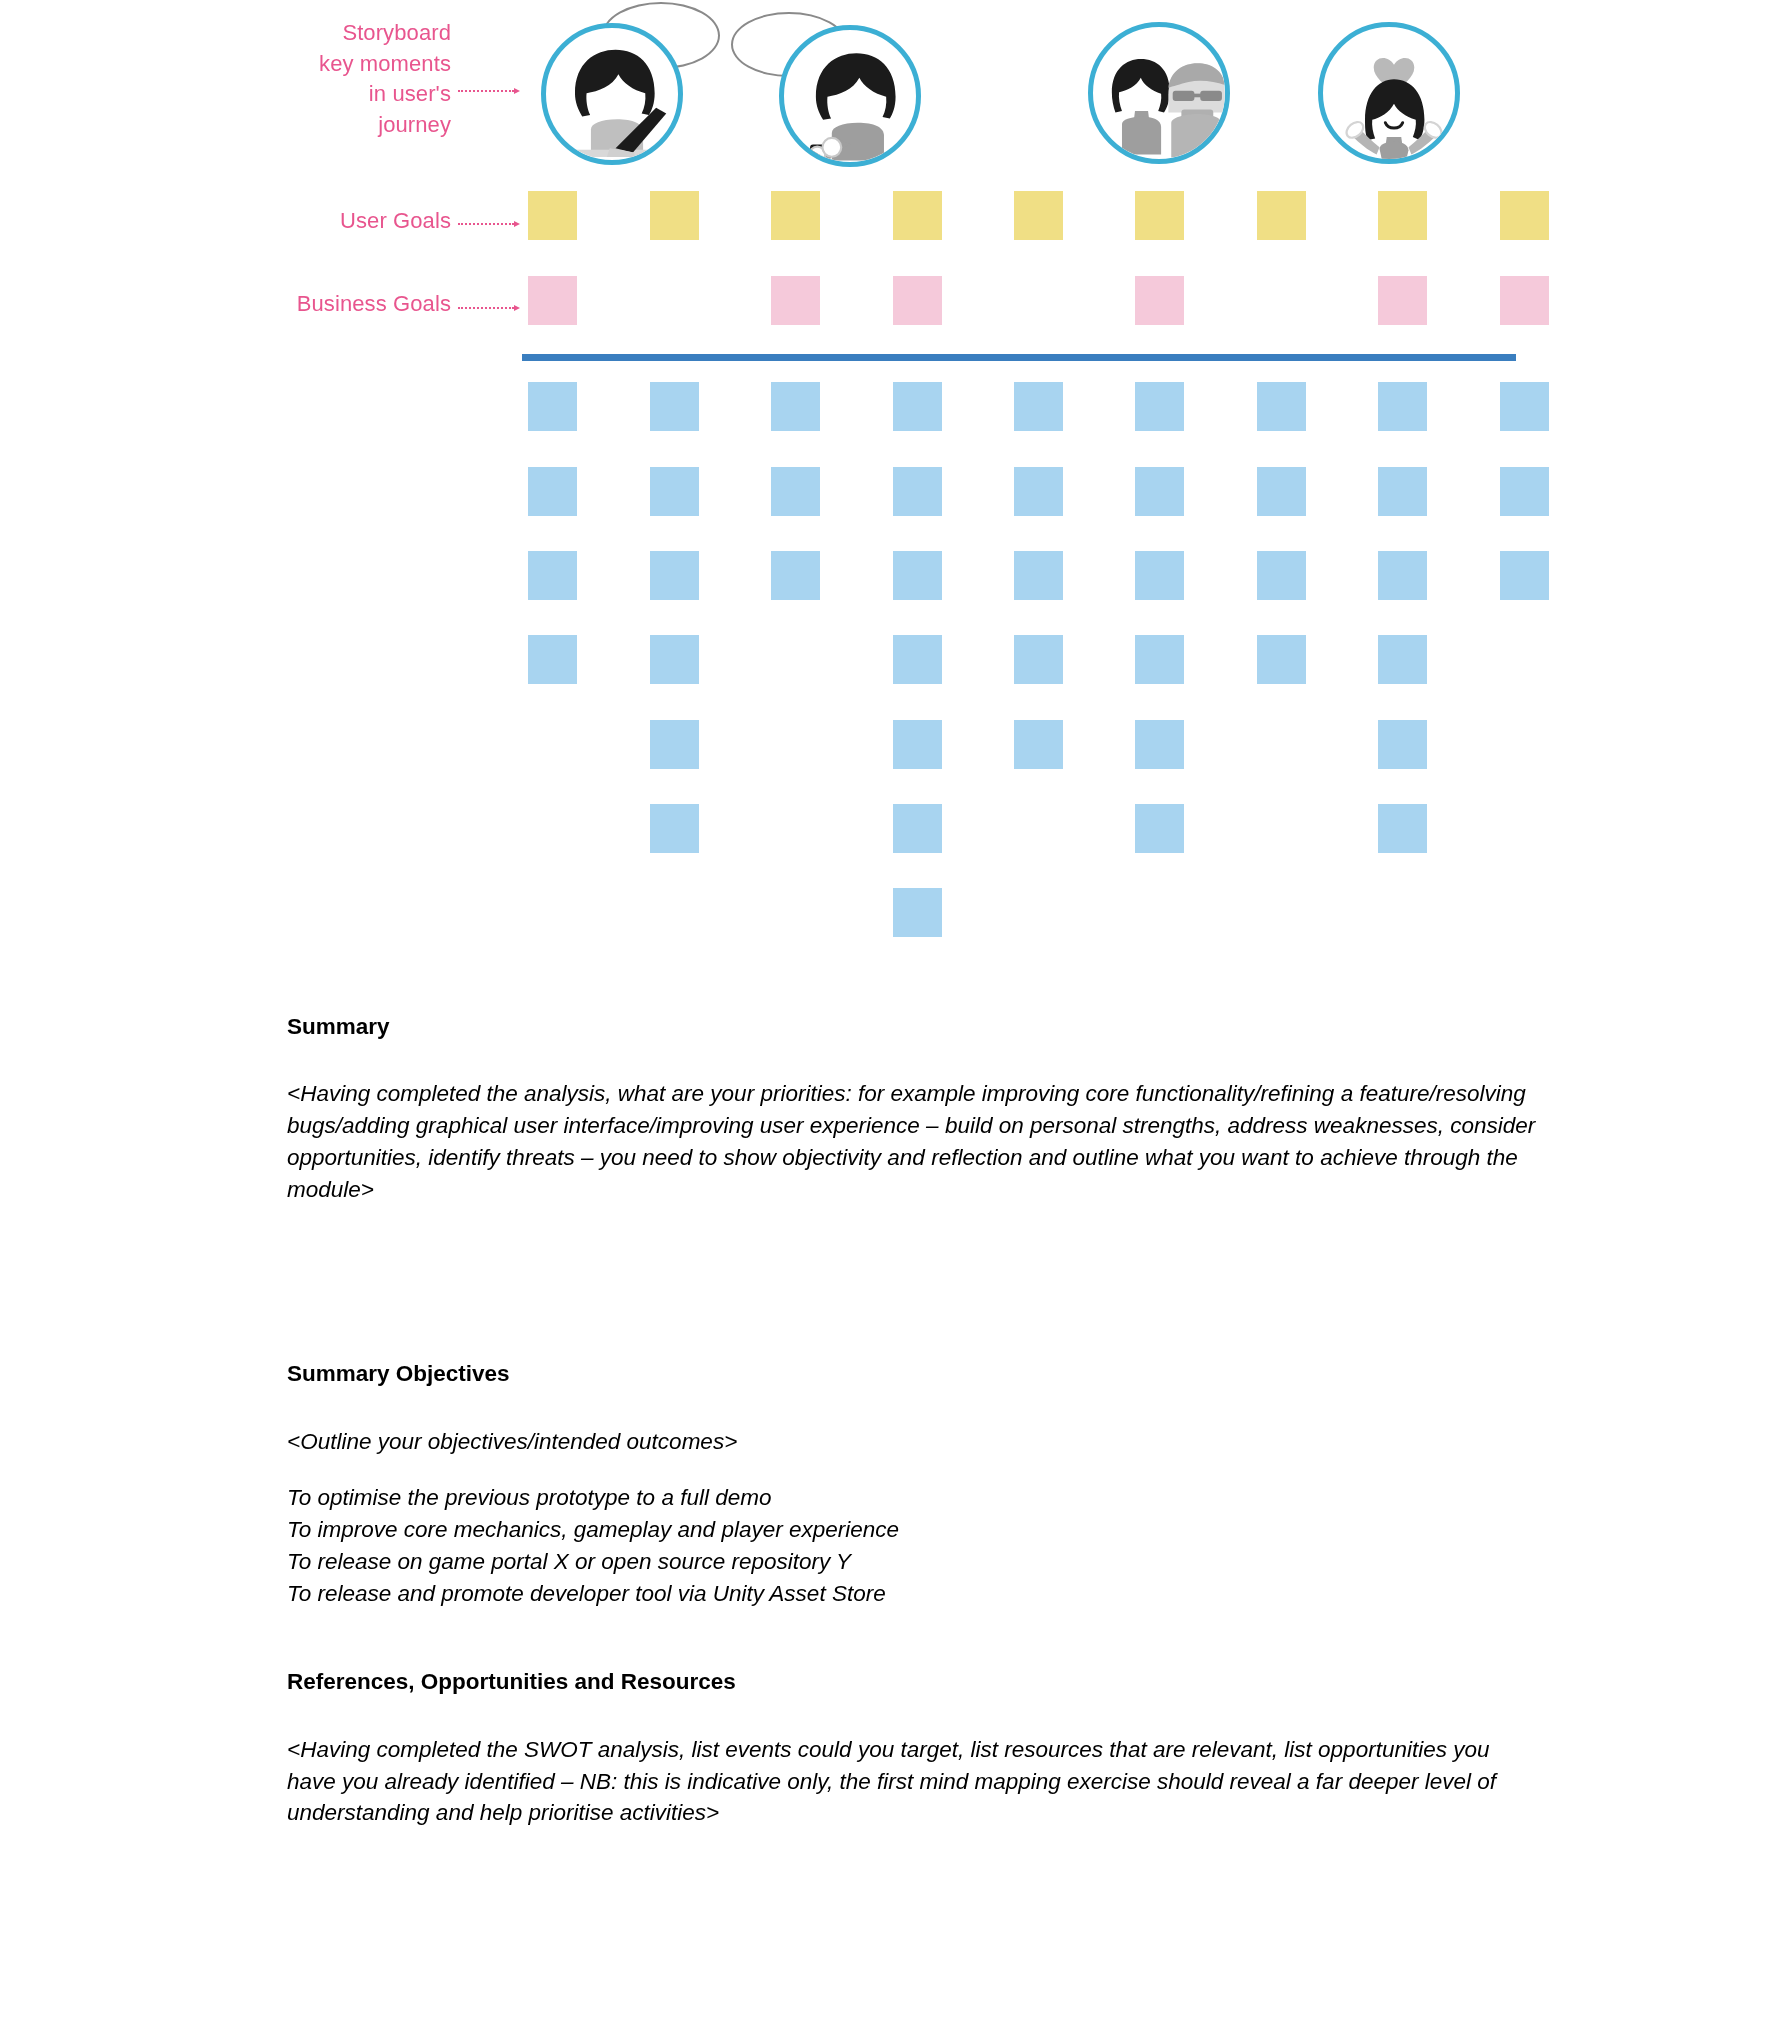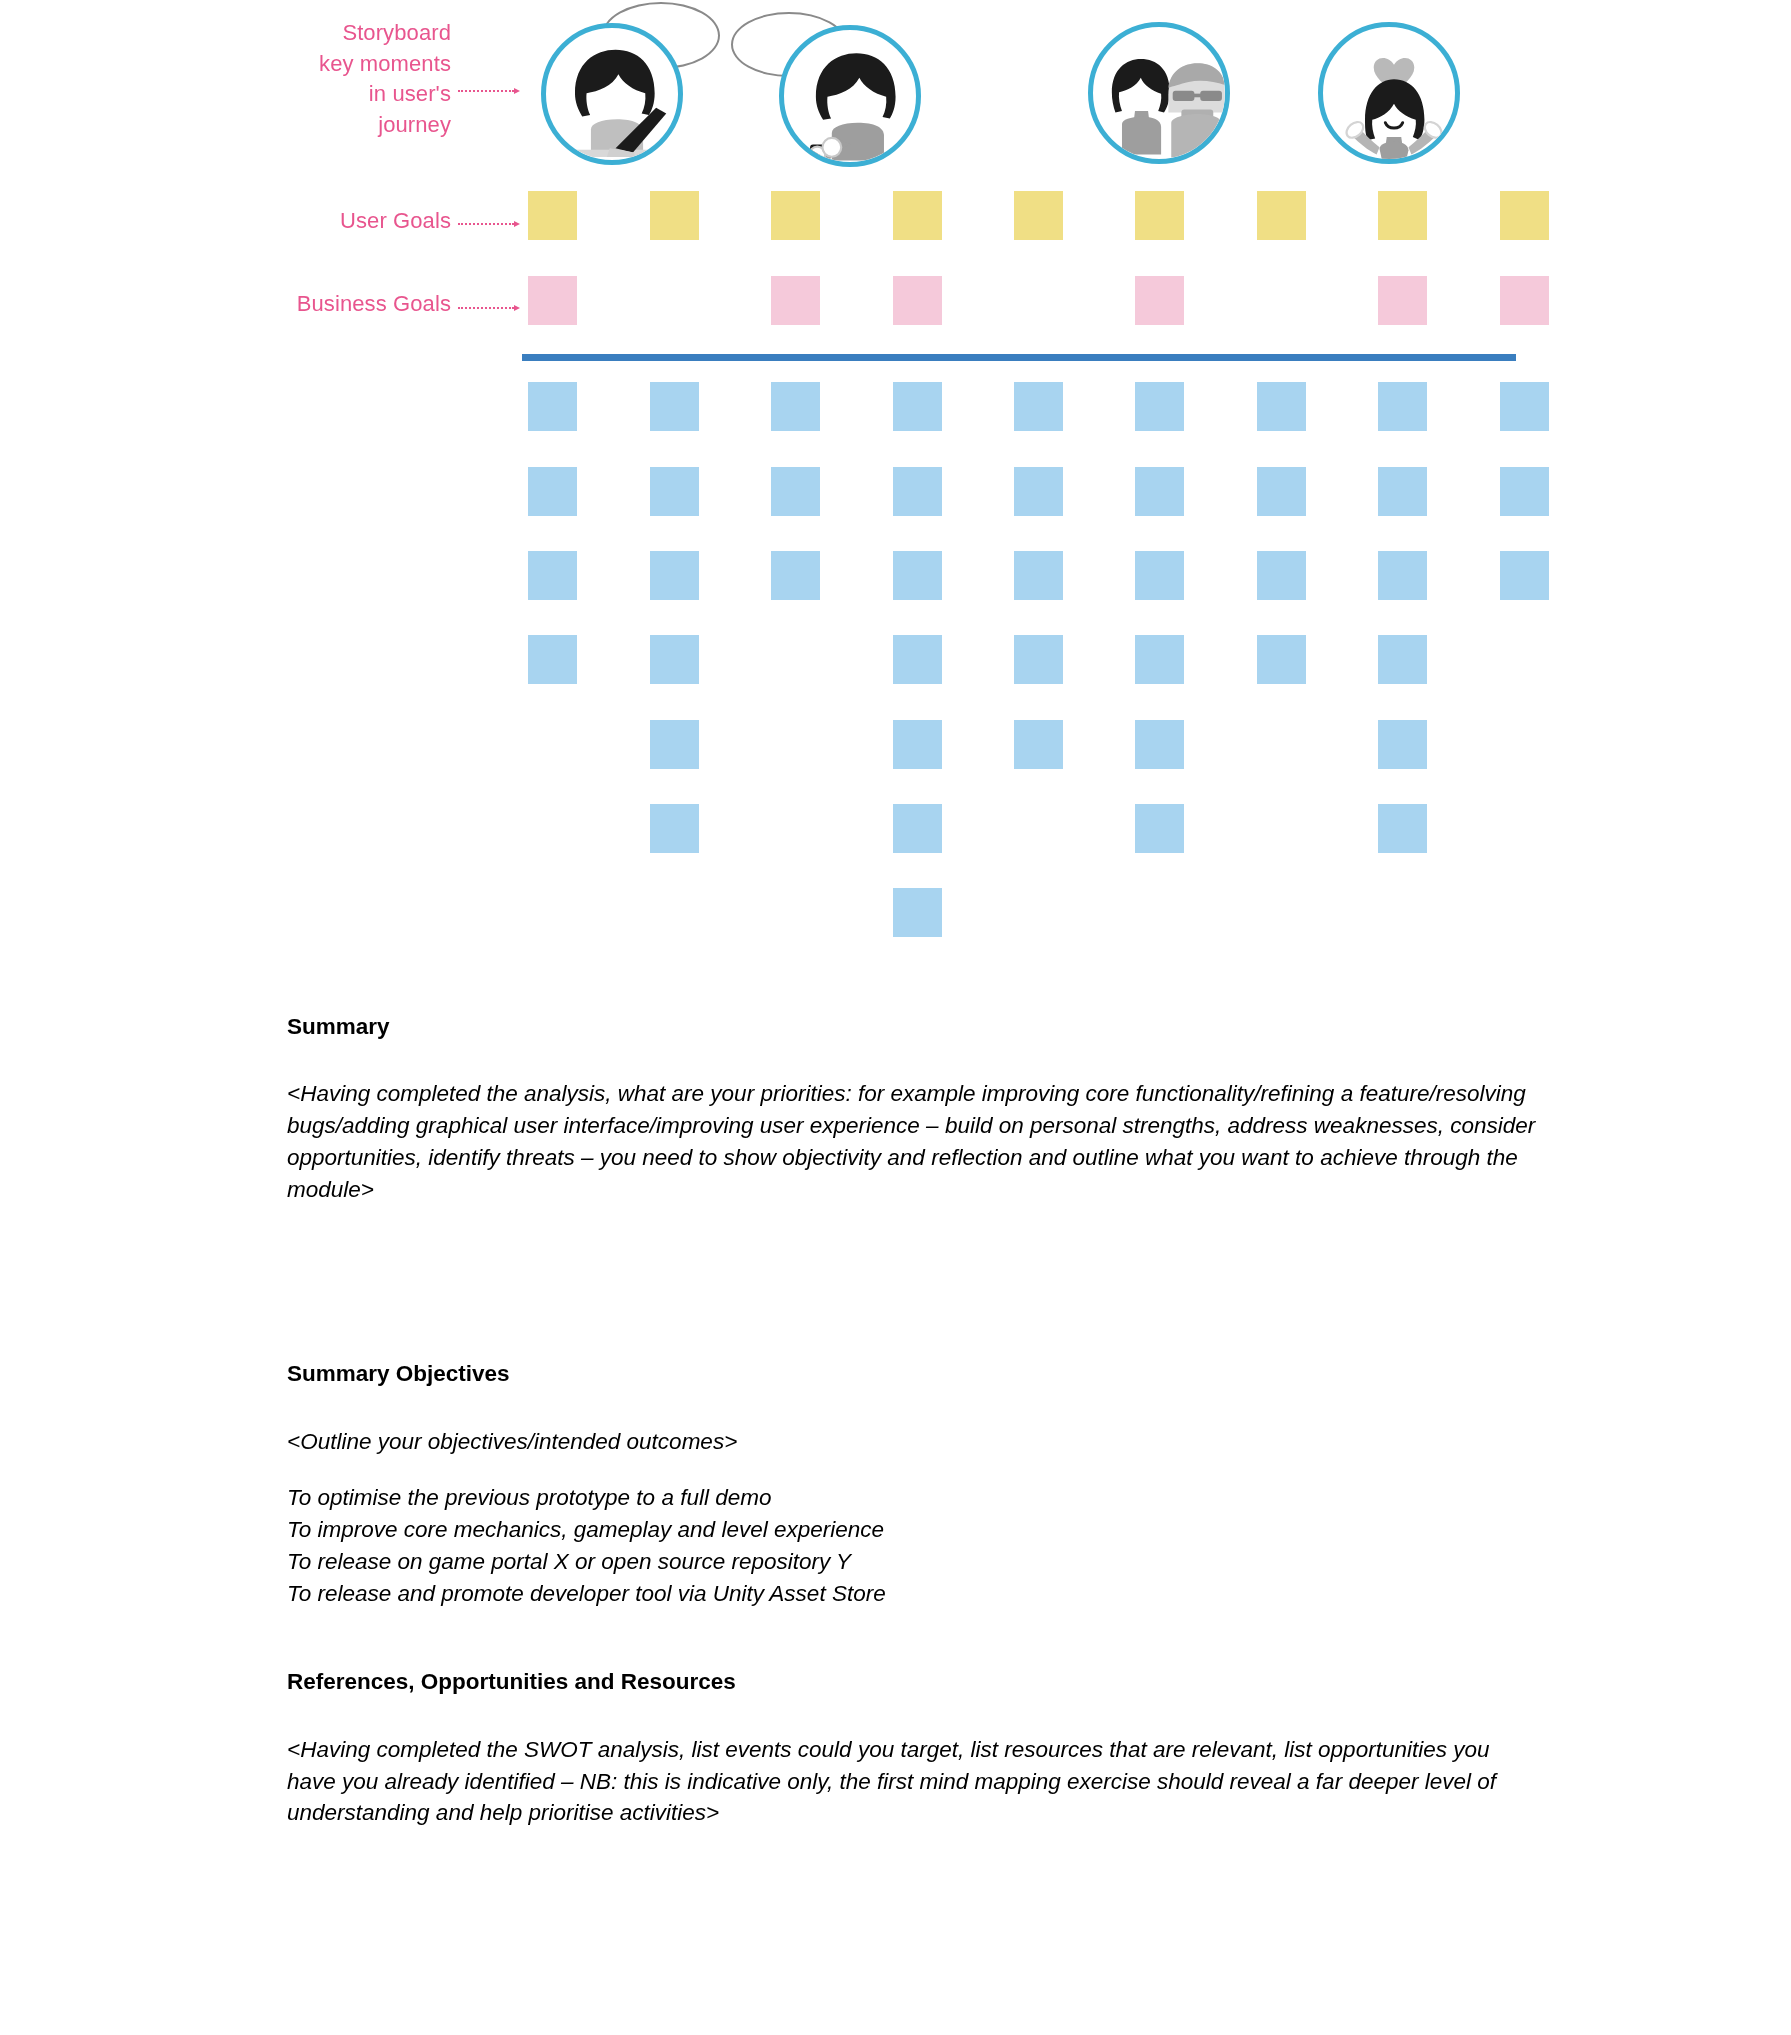--- a/index.html
+++ b/index.html
@@ -316,21 +316,21 @@
   <p class="doc-para">&lt;Having completed the analysis, what are your priorities: for example improving core functionality/refining a feature/resolving bugs/adding graphical user interface/improving user experience – build on personal strengths, address weaknesses, consider opportunities, identify threats – you need to show objectivity and reflection and outline what you want to achieve through the module&gt;</p>
 
   <div class="gap-huge"></div>
 
   <h2 class="doc-heading">Summary Objectives</h2>
   <div class="gap-md"></div>
   <p class="doc-para">&lt;Outline your objectives/intended outcomes&gt;</p>
   <div class="gap-sm"></div>
   <div id="objectives-list">
       <p class="doc-para">To optimise the previous prototype to a full demo</p>
-      <p class="doc-para">To improve core mechanics, gameplay and level experience</p>
+      <p class="doc-para">To improve core mechanics, gameplay and player experience</p>
       <p class="doc-para">To release on game portal X or open source repository Y</p>
       <p class="doc-para">To release and promote developer tool via Unity Asset Store</p>
     </div>
 
   <div class="gap-lg"></div>
 
   <h2 class="doc-heading">References, Opportunities and Resources</h2>
   <div class="gap-md"></div>
   <p class="doc-para">&lt;Having completed the SWOT analysis, list events could you target, list resources that are relevant, list opportunities you have you already identified – NB: this is indicative only, the first mind mapping exercise should reveal a far deeper level of understanding and help prioritise activities&gt;</p>
 </div>

